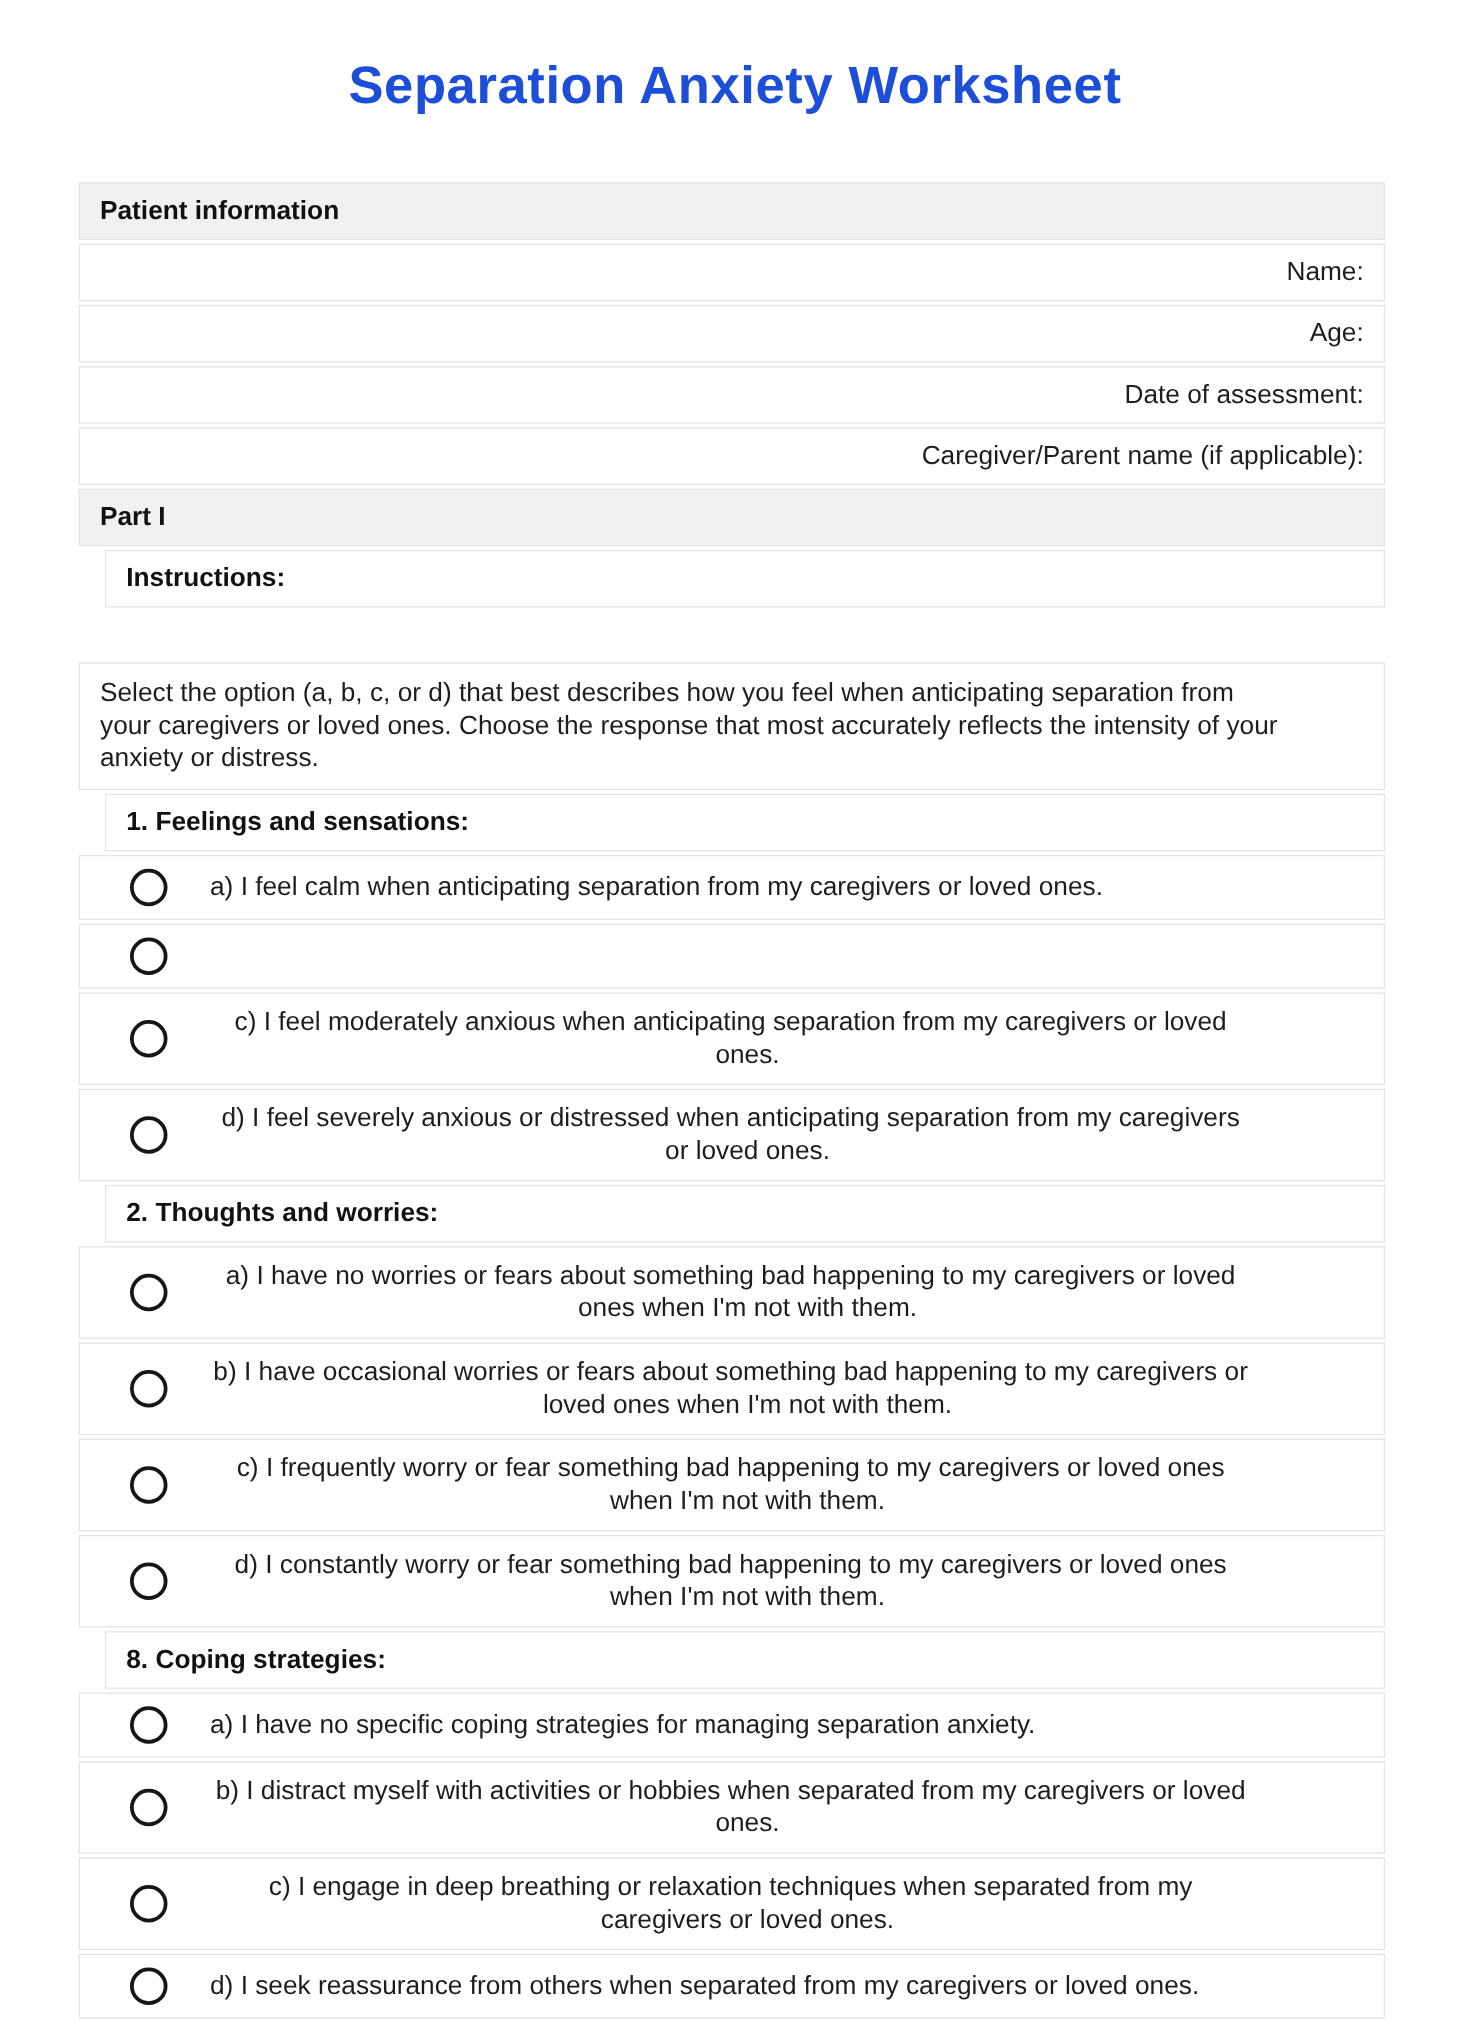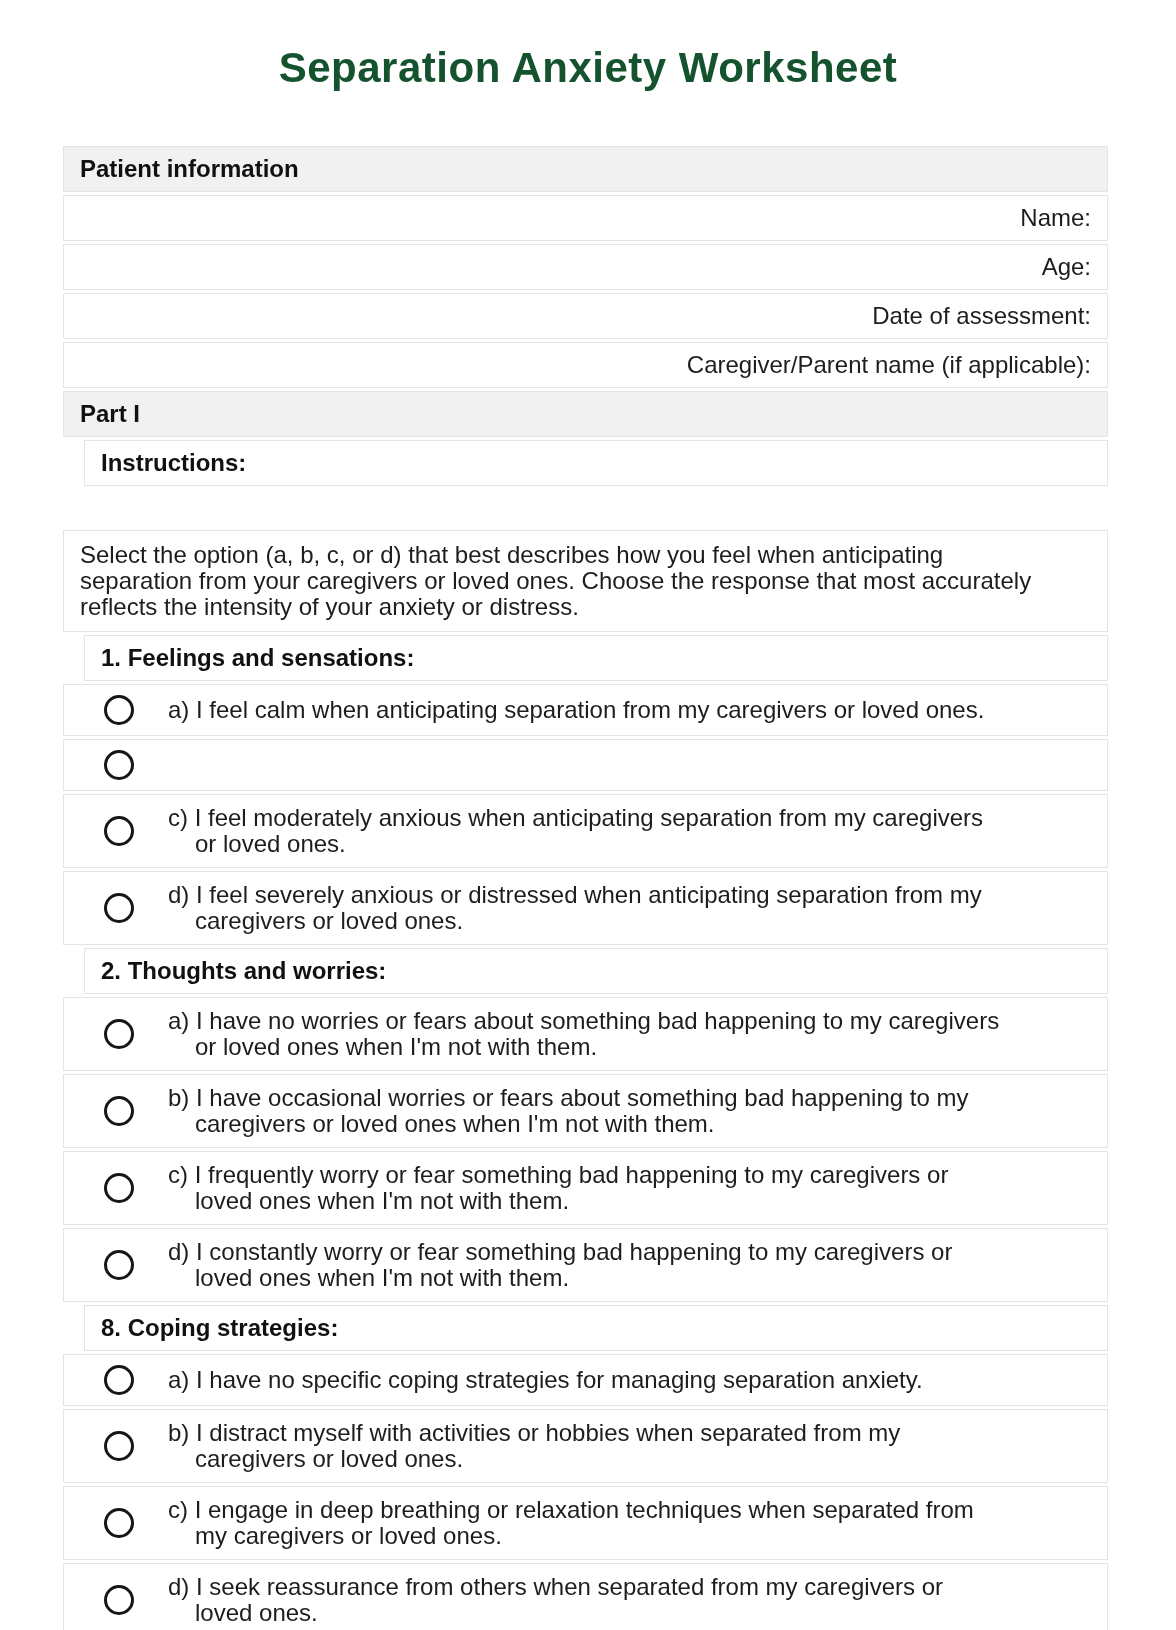--- a/index.html
+++ b/index.html
@@ -9,33 +9,33 @@
     height: 1630px;
     overflow: hidden;
     font-family: "Liberation Sans", sans-serif;
     color: #1d1d1d;
   }
   .page-title {
     padding-top: 44px;
     text-align: center;
     font-size: 42px;
     font-weight: bold;
-    color: #14532d;
+    color: #1d4ed8;
     letter-spacing: 0.5px;
   }
   .worksheet {
     width: 1045px;
     margin: 54px 0 0 63px;
   }
   .row {
     border: 1px solid var(--row-border, #e4e4e4);
     background: #ffffff;
     margin-bottom: 3px;
     padding: 9px 16px;
-    font-size: 24px;
+    font-size: 21px;
     line-height: 26px;
     min-height: 45px;
     display: flex;
     align-items: center;
   }
   .row--header {
     background: var(--header-bg, #f1f1f1);
     font-weight: bold;
     color: #111111;
   }
@@ -51,20 +51,21 @@
     border-radius: 50%;
     background: #ffffff;
     margin-left: 24px;
     margin-right: 34px;
     cursor: pointer;
   }
   .opt-text {
     max-width: 833px;
     padding-left: 27px;
     text-indent: -27px;
+    text-align: center;
   }
   .field-row { cursor: text; justify-content: flex-end; }
 </style>
 </head>
 <body>
 
 <h1 class="page-title">Separation Anxiety Worksheet</h1>
 
 <div class="worksheet">
 

